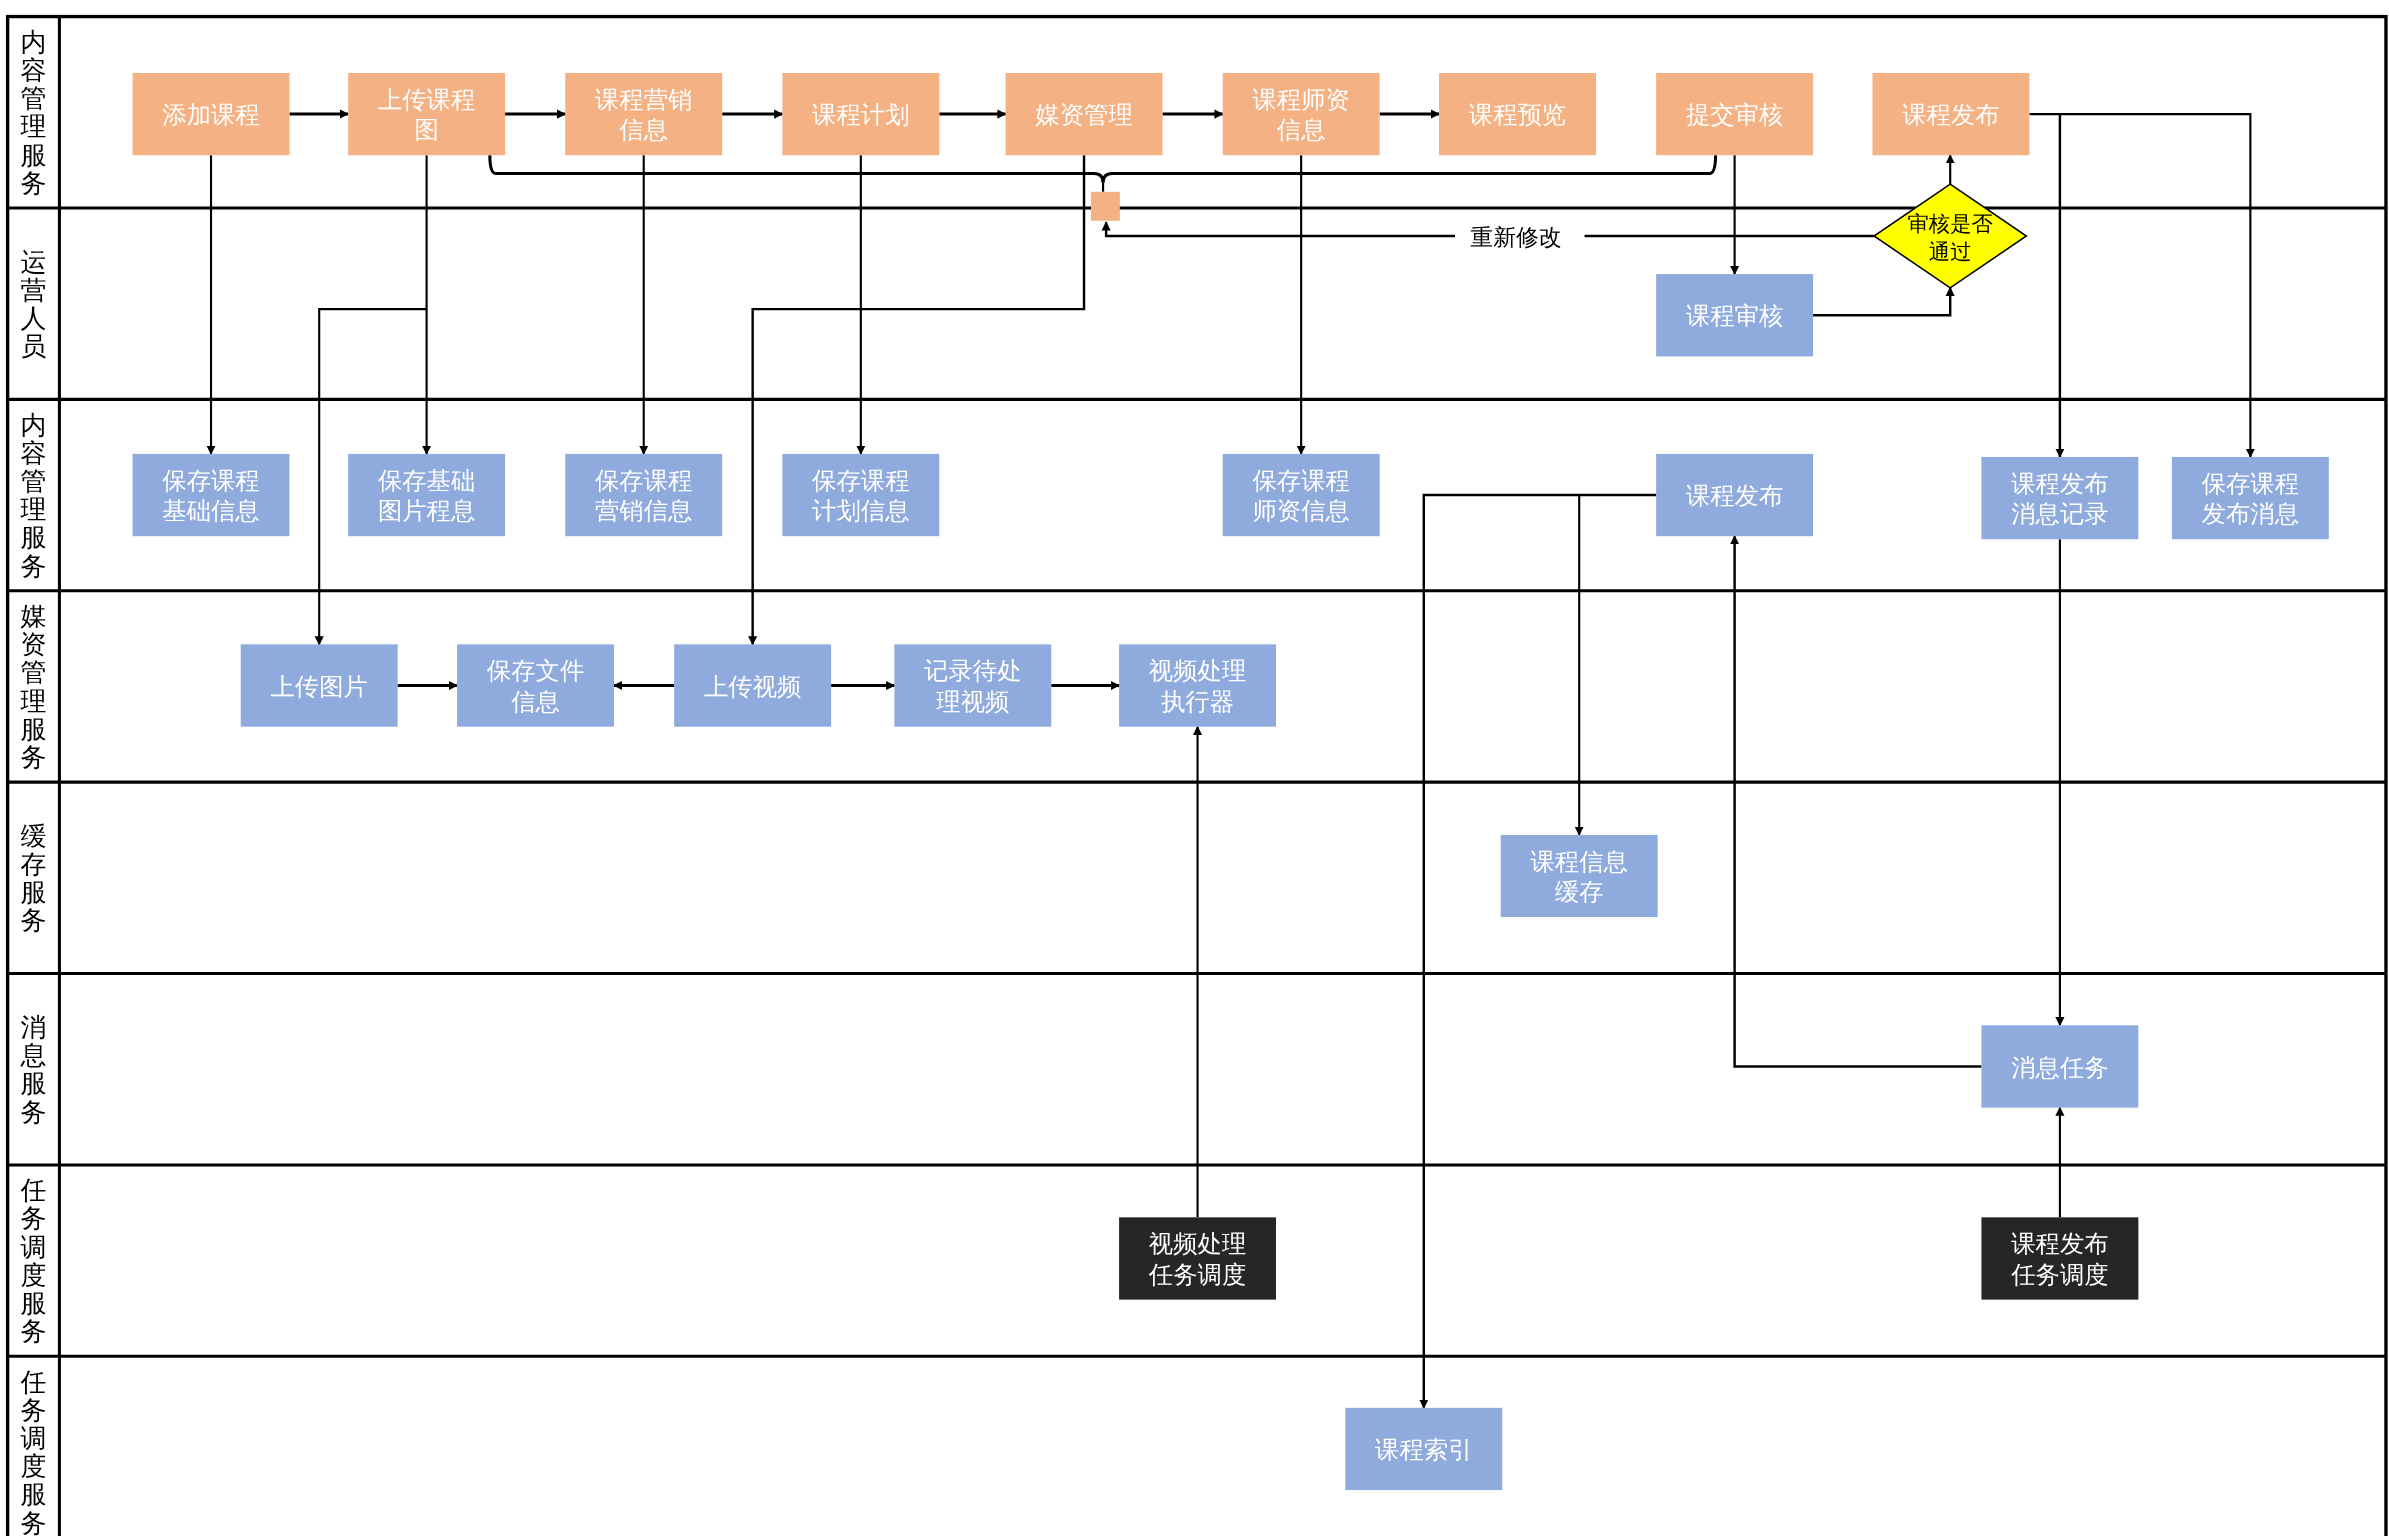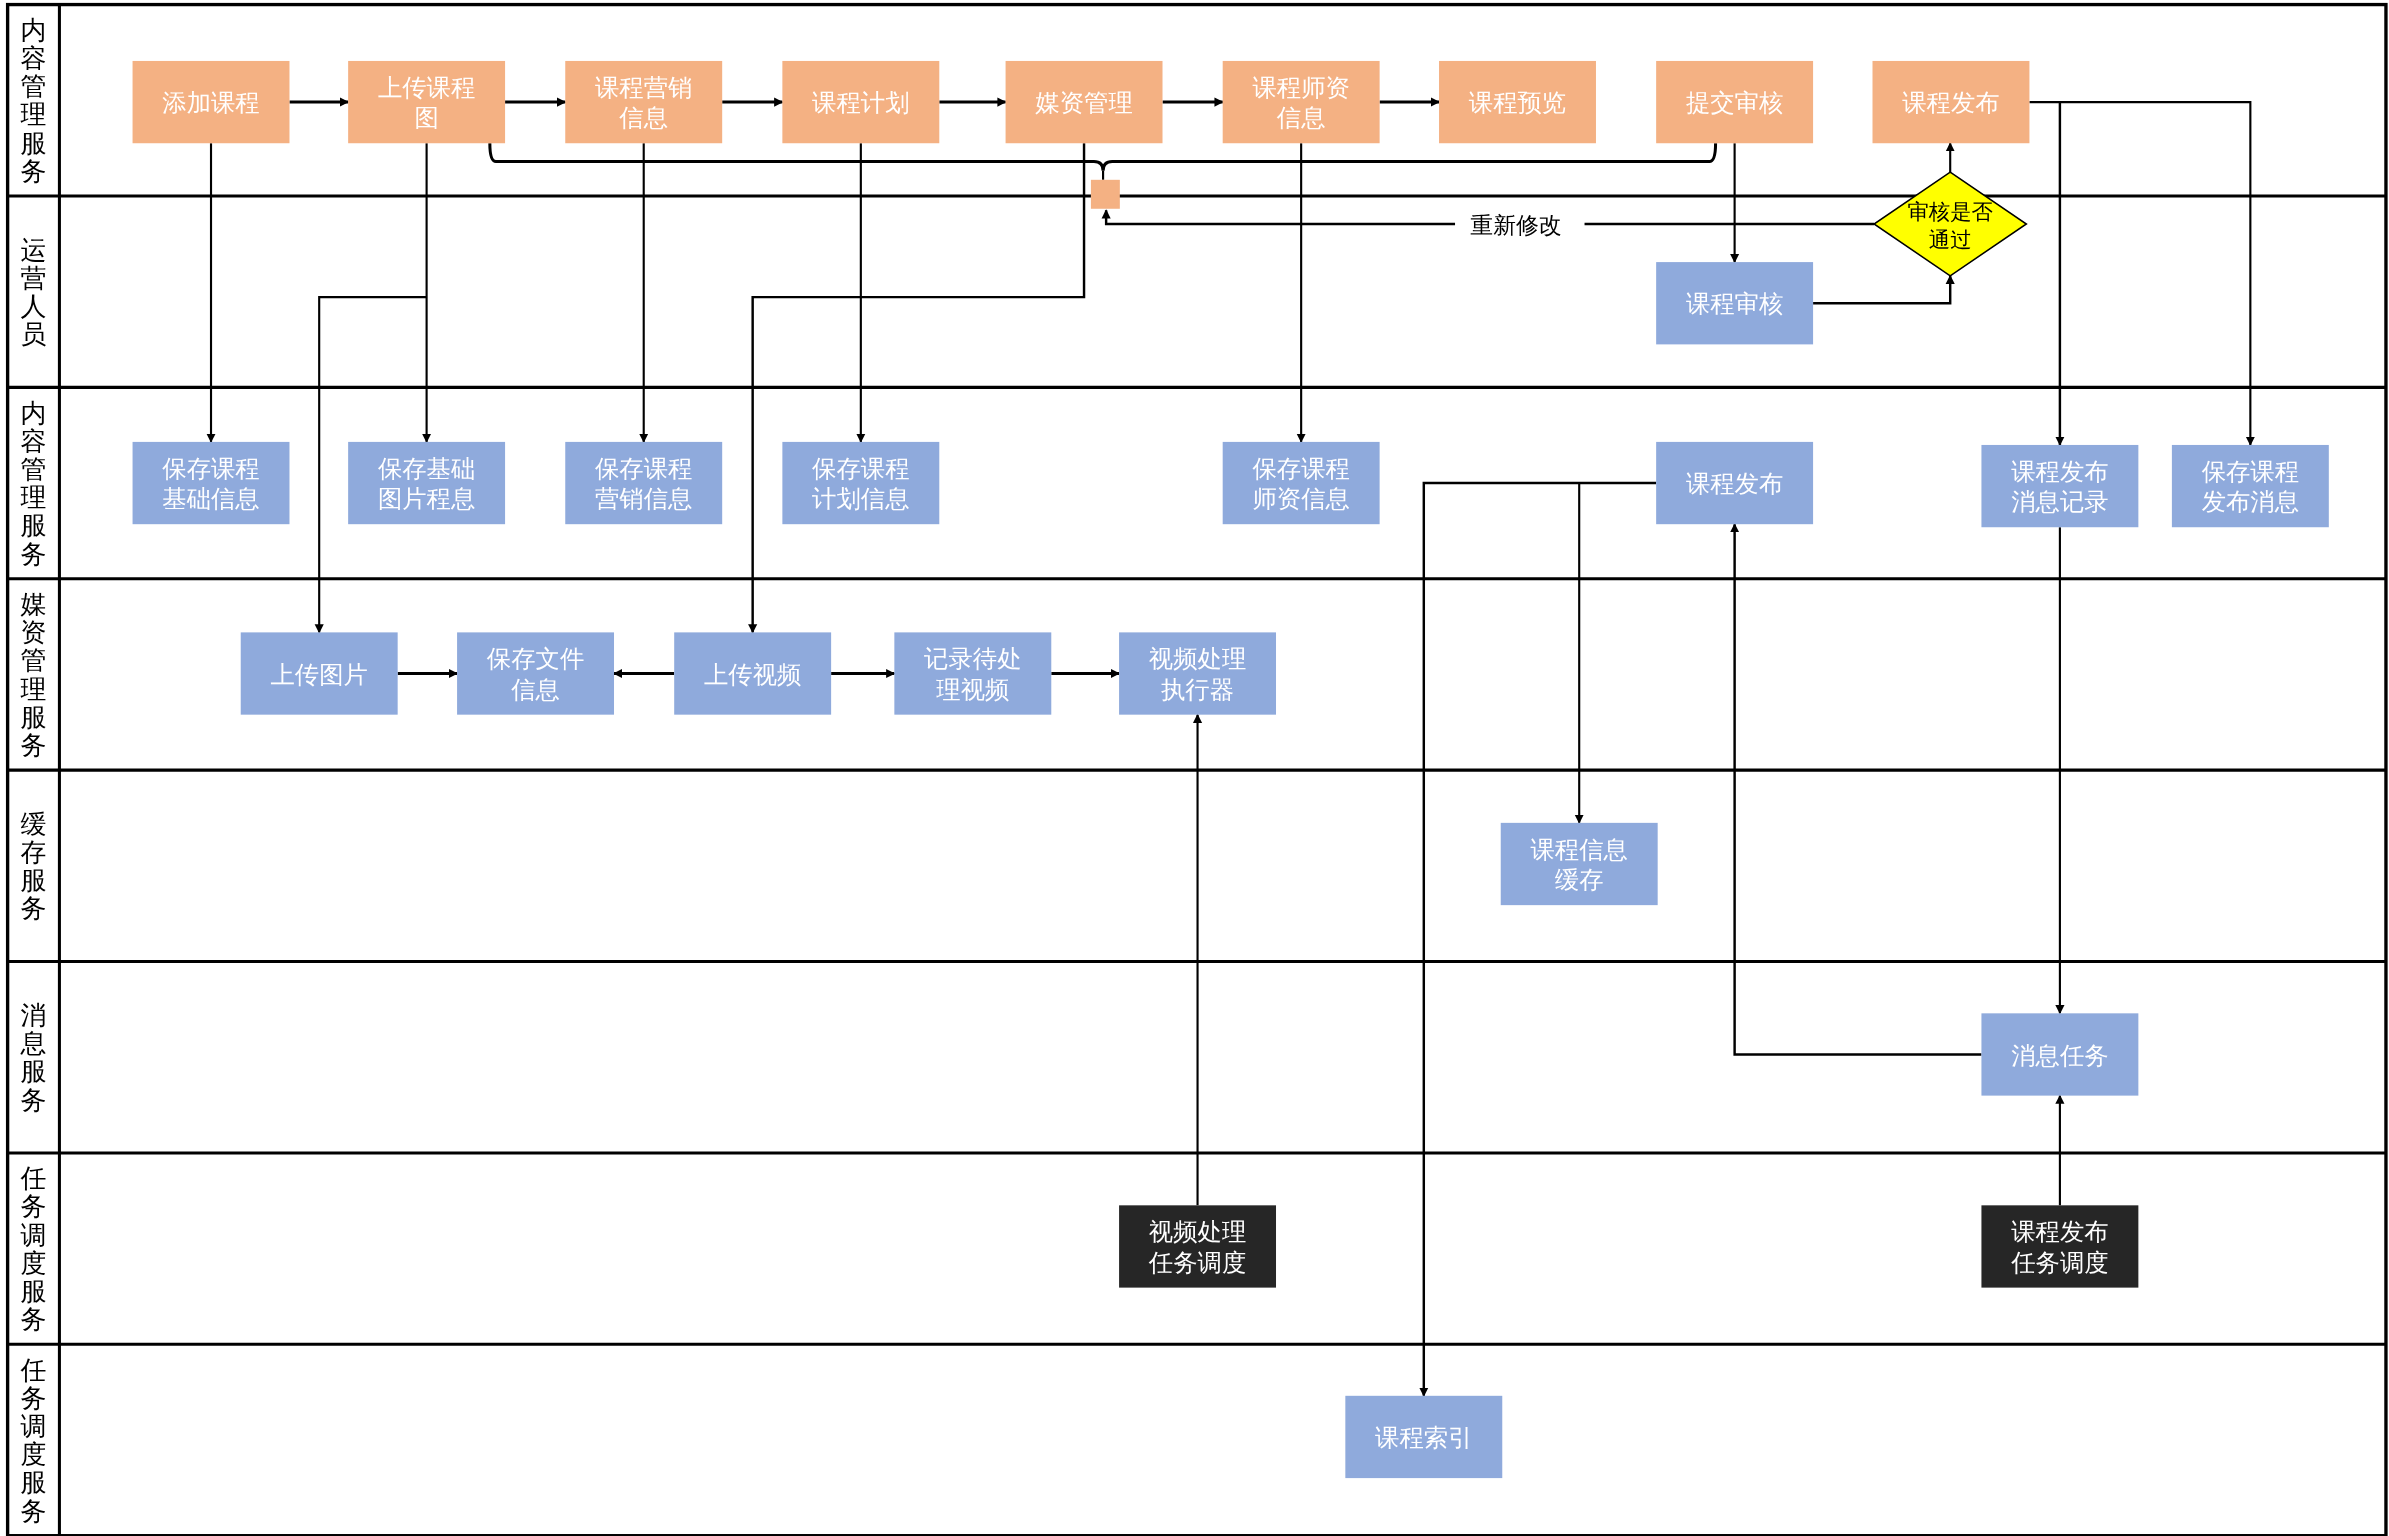--- a/index.html
+++ b/index.html
@@ -1,17 +1,17 @@
 <!DOCTYPE html>
 <html style="font-size:7.7px"><head>
 <meta charset="utf-8">
 <style>
   html,body{margin:0;padding:0;background:#fff;}
   body{width:2389px;height:1536px;overflow:hidden;}
-  #canvas{position:absolute;left:0;top:0;width:2389px;height:1332px;}
+  #canvas{position:absolute;left:0;top:12px;width:2389px;height:1332px;}
   svg{display:block;}
   .lane-label{font-family:"DejaVu Sans","Liberation Sans",sans-serif;font-size:17px;fill:#000;}
   .node-text{font-family:"DejaVu Sans","Liberation Sans",sans-serif;font-size:16px;fill:#fff;}
   .dark-text{font-family:"DejaVu Sans","Liberation Sans",sans-serif;font-size:14px;fill:#000;}
   .edge-label{font-family:"DejaVu Sans","Liberation Sans",sans-serif;font-size:15px;fill:#000;}
 </style>
 </head>
 <body>
 
 <div id="canvas">

